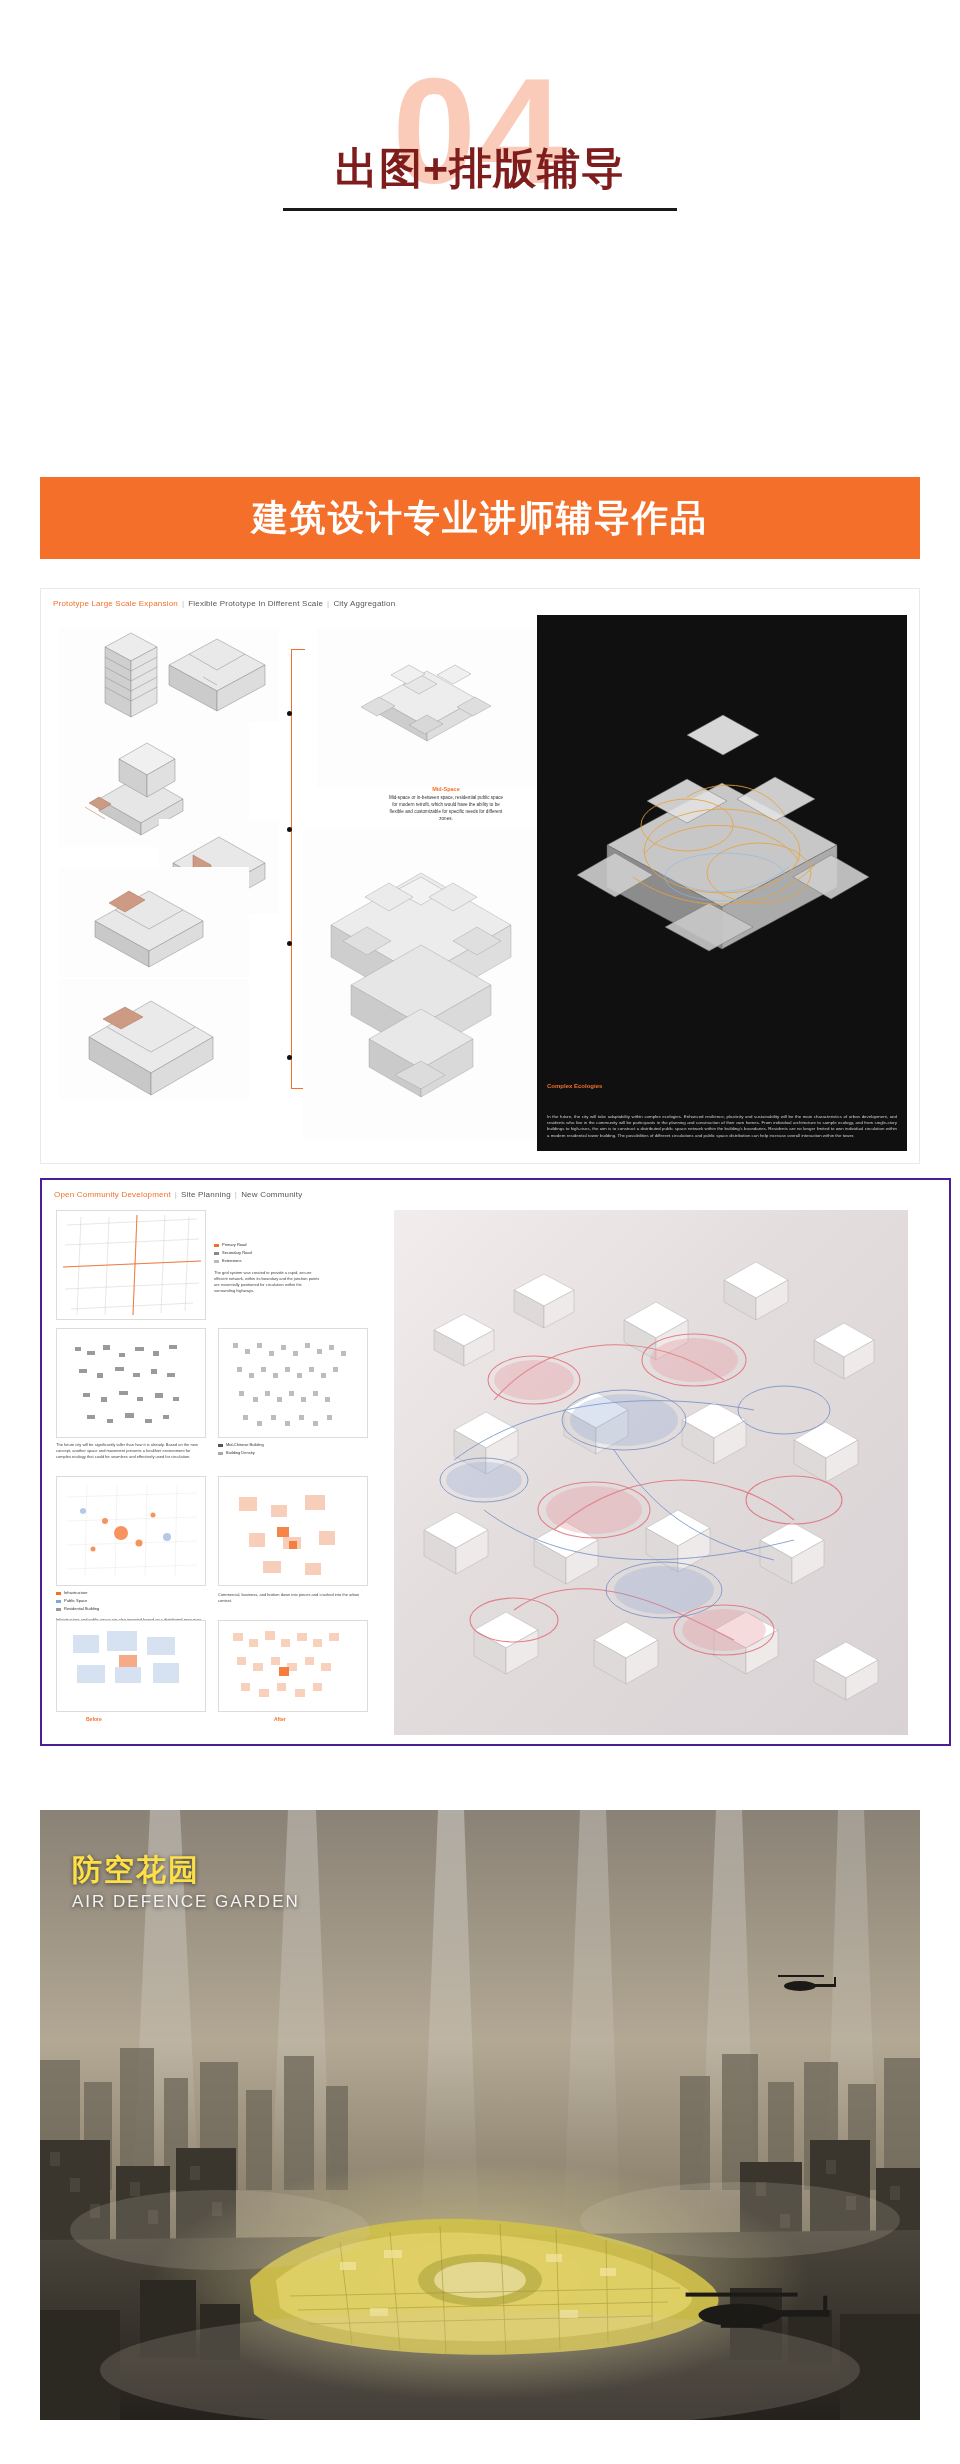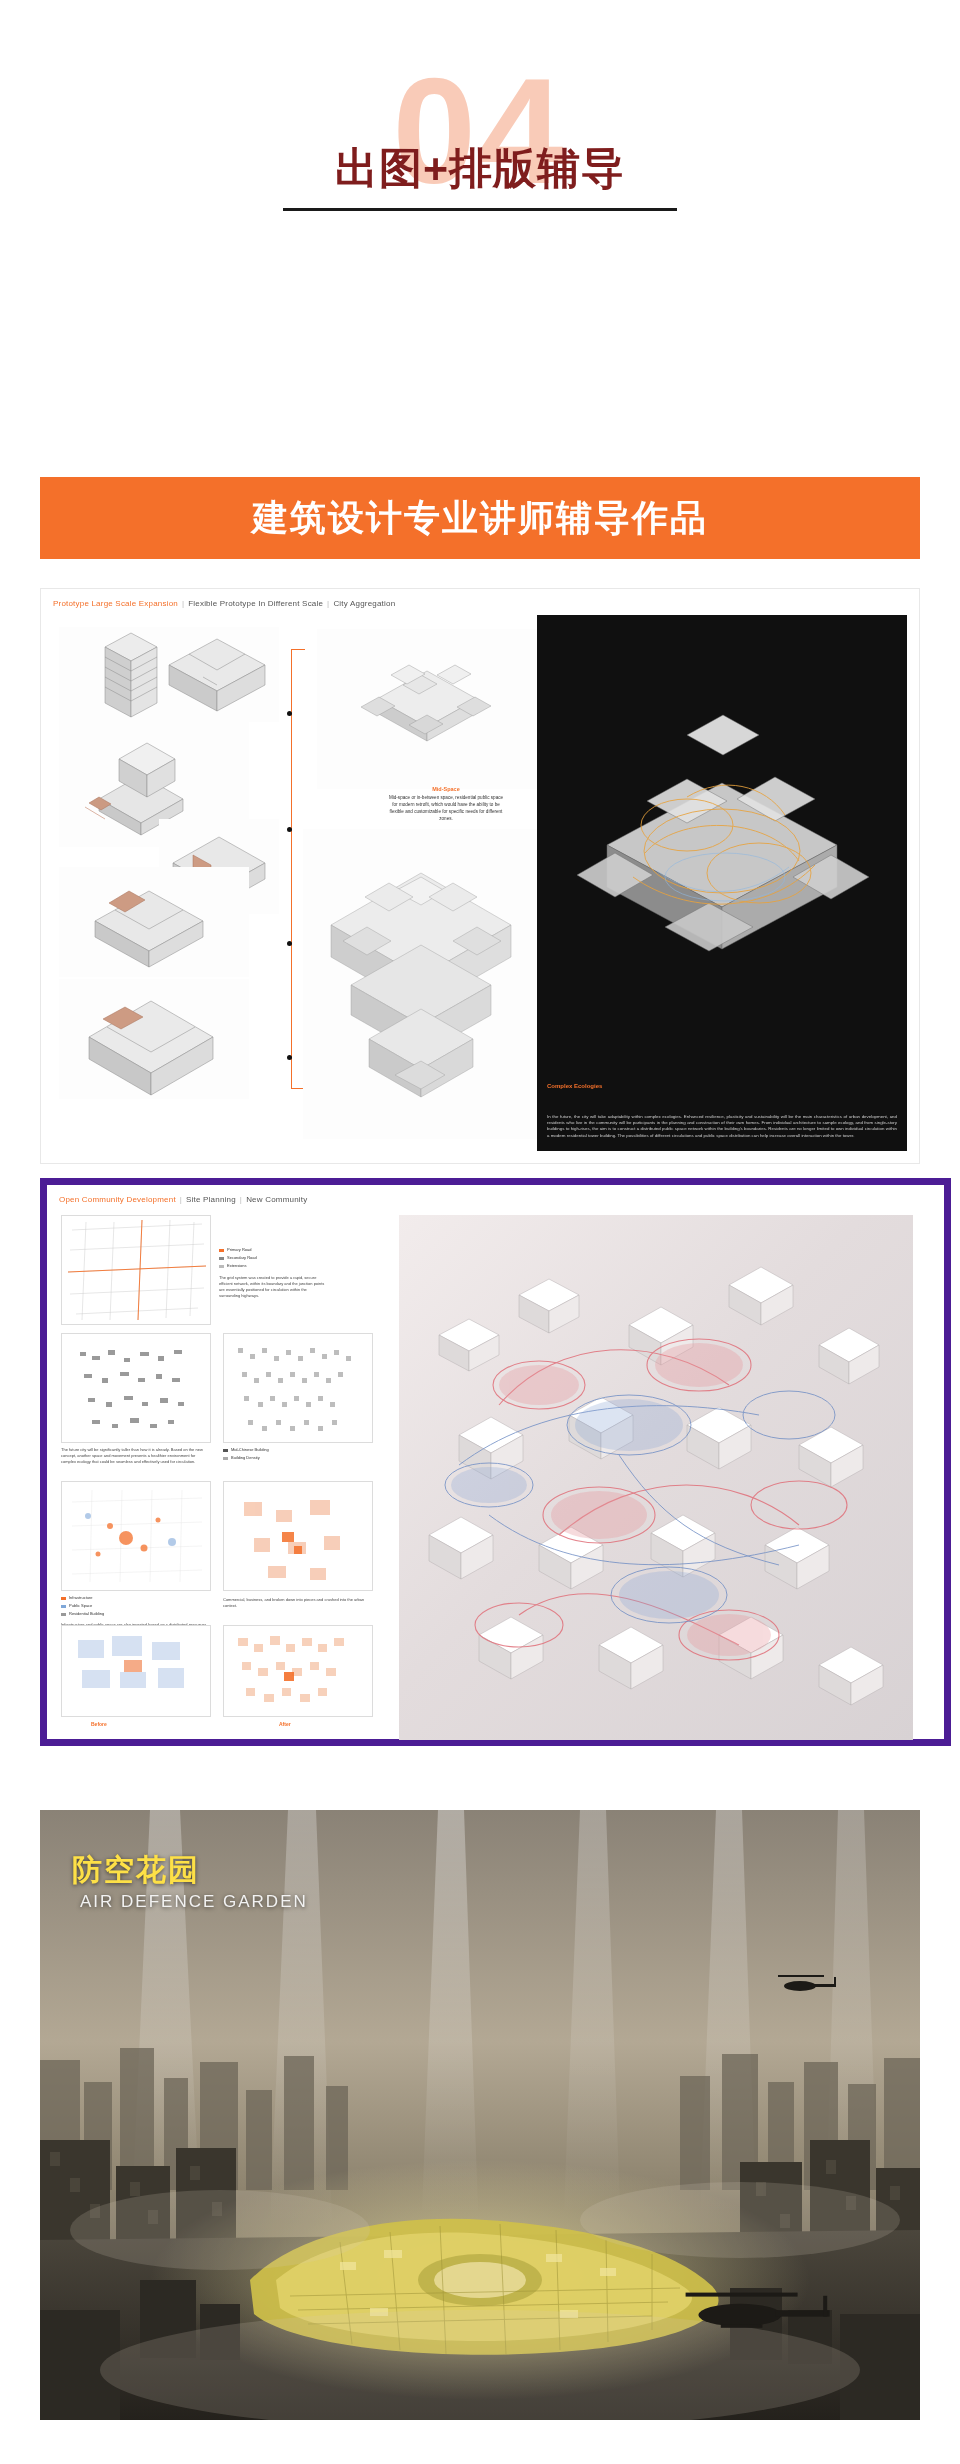--- a/index.html
+++ b/index.html
@@ -216,21 +216,21 @@
     color: #cfcfcf;
     text-align: justify;
   }
 
   
   .board2 {
     left: 40px;
     top: 1178px;
     width: 911px;
     height: 568px;
-    border: 7px solid #4c1d95;
+    border: 2px solid #4c1d95;
     box-sizing: border-box;
   }
   .b2-title { left: 12px; top: 10px; }
 
   .map-cell {
     position: absolute;
     border: 1px solid #dcdcdc;
     box-sizing: border-box;
     background: #fff;
     overflow: hidden;
@@ -286,21 +286,21 @@
     top: 40px;
     color: #fde047;
     font-size: 30px;
     font-weight: bold;
     letter-spacing: 2px;
     text-shadow: 0 1px 4px rgba(0,0,0,.6);
     z-index: 5;
   }
   .hero-sub {
     position: absolute;
-    left: 40px;
+    left: 32px;
     top: 82px;
     color: #f2f2f2;
     font-size: 17px;
     letter-spacing: 2px;
     text-shadow: 0 1px 4px rgba(0,0,0,.6);
     z-index: 5;
   }
   .hero svg { display: block; }
 </style>
 </head>

